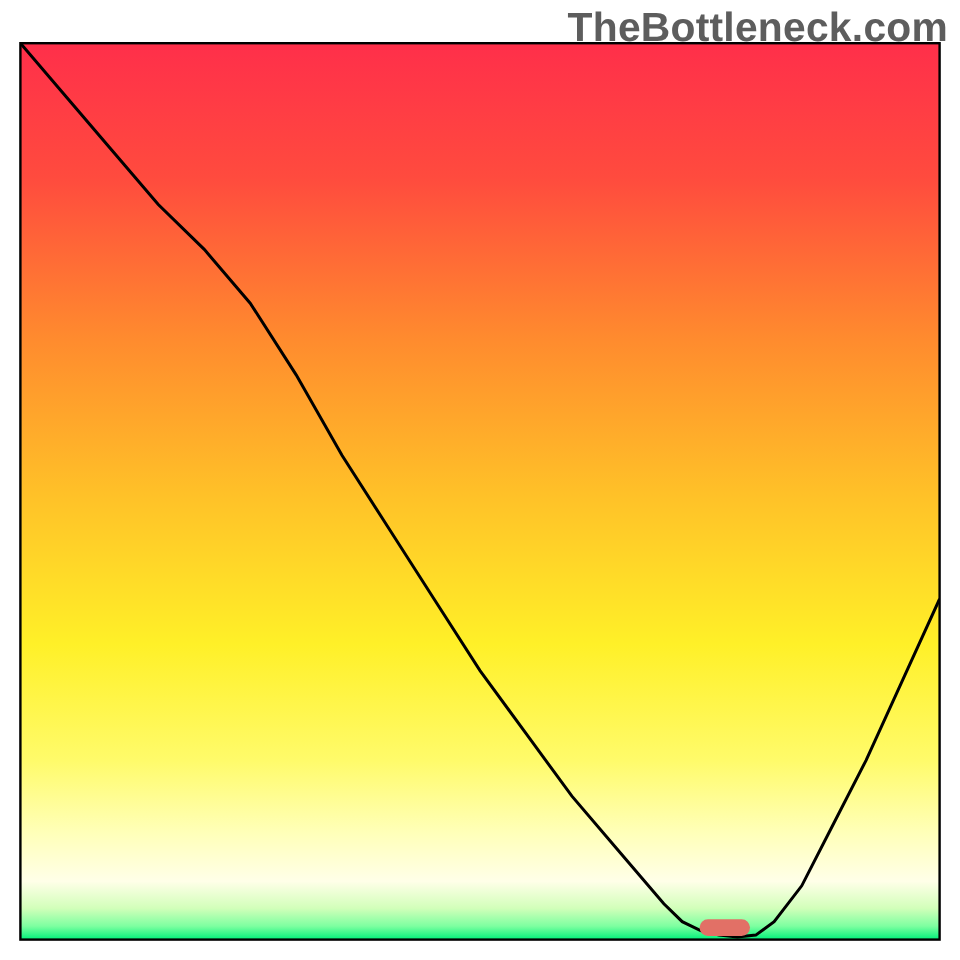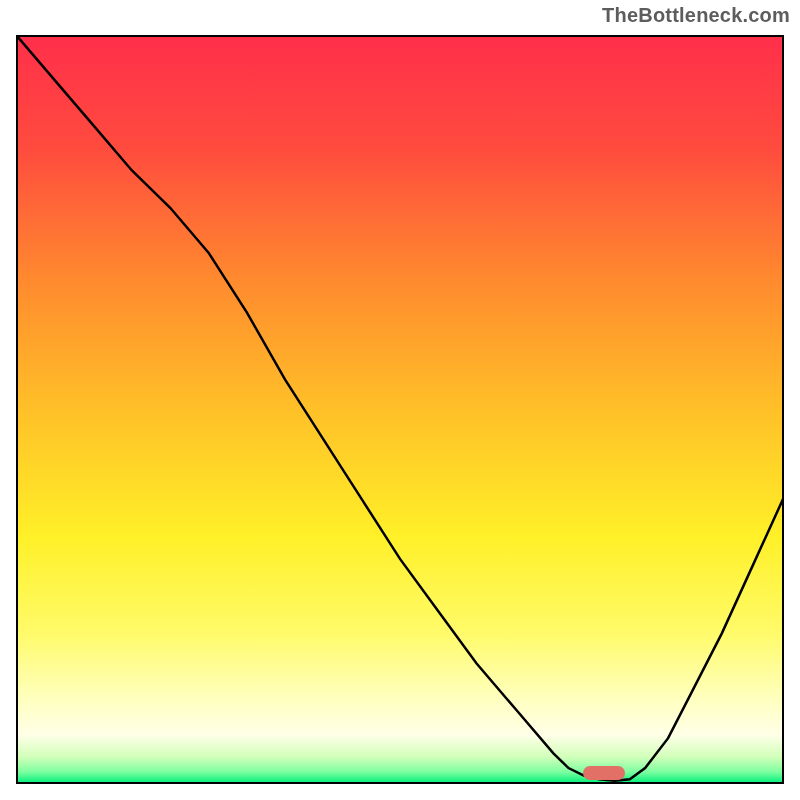--- a/index.html
+++ b/index.html
@@ -13,21 +13,21 @@
   }
   .stage {
     position: relative;
     width: 800px;
     height: 800px;
   }
   .watermark {
     position: absolute;
     top: 4px;
     right: 10px;
-    font-size: 20px;
+    font-size: 34px;
     font-weight: 600;
     color: #5d5d5d;
     letter-spacing: 0.2px;
     font-family: Arial, Helvetica, sans-serif;
   }
   svg.plot {
     position: absolute;
     left: 0;
     top: 0;
     width: 800px;

